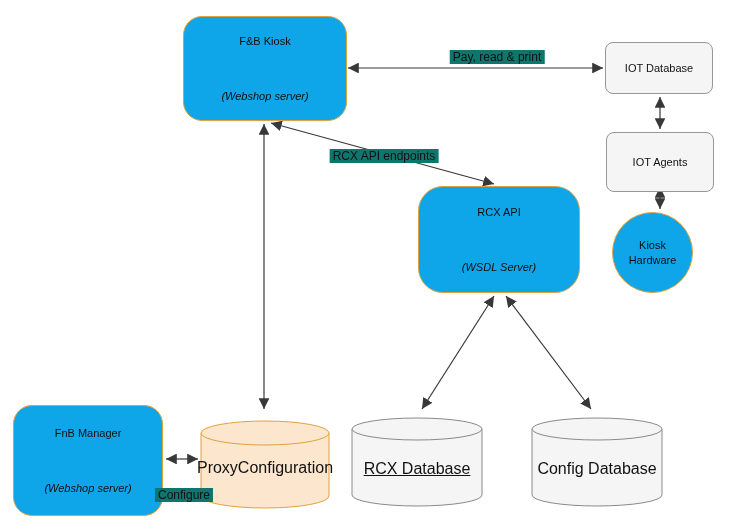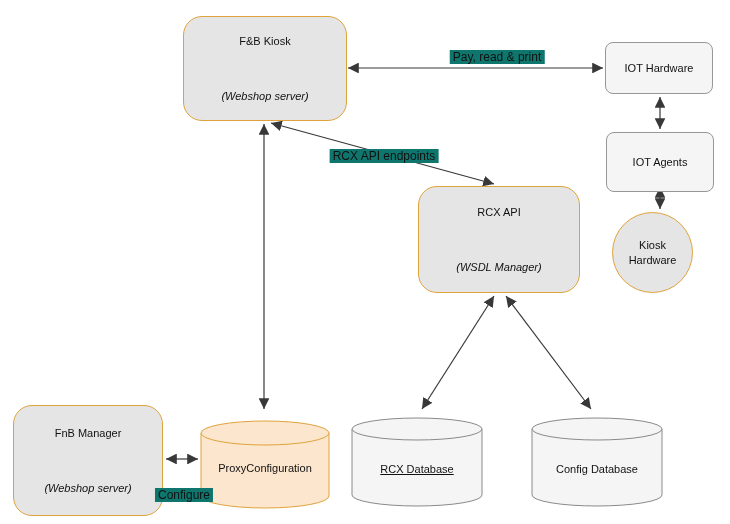--- a/index.html
+++ b/index.html
@@ -12,39 +12,39 @@
     overflow:hidden;
   }
   .layer{position:absolute;left:0;top:0;width:730px;height:524px;}
 
   
   .node{
     position:absolute;
     display:flex;flex-direction:column;align-items:center;justify-content:center;
     text-align:center;font-size:11px;line-height:1.35;box-sizing:border-box;
   }
-  .orange{background:#e5e5e5;border:1px solid #DFA33C;gap:40px;}
+  .orange{background:#0ea5e9;border:1px solid #DFA33C;gap:40px;}
   .gray{background:#F5F5F5;border:1px solid #979797;}
   .rounded-lg{border-radius:19px;}
   .rounded-sm{border-radius:8px;}
   .circle{border-radius:50%;}
   .sub{font-style:italic;text-align:center;}
 
   .fb-kiosk{left:183px;top:16px;width:164px;height:105px;}
   .iot-platform{left:605px;top:42px;width:108px;height:52px;}
   .iot-agents{left:606px;top:132px;width:108px;height:60px;}
   .kiosk-hardware{left:612px;top:212px;width:81px;height:81px;}
   .kiosk-hardware .wrap{width:60px;}
-  .rcx-api{left:418px;top:186px;width:162px;height:107px;}
+  .rcx-api{left:418px;top:186px;width:162px;height:107px;border-radius:25px;}
   .fnb-manager{left:13px;top:405px;width:150px;height:111px;}
 
   
   .cyl-label{
     position:absolute;transform:translate(-50%,-50%);
-    font-size:11px;white-space:nowrap;
+    font-size:16px;white-space:nowrap;
   }
   .lbl-proxy{left:265px;top:468px;}
   .lbl-rcxdb{left:417px;top:469px;text-decoration:underline;}
   .lbl-configdb{left:597px;top:469px;}
 
   
   .edge-label{
     position:absolute;transform:translate(-50%,-50%);
     background:#0f766e;padding:0 3px;
     font-size:12px;white-space:nowrap;
@@ -93,34 +93,34 @@
       <ellipse class="cyl-gray" cx="597" cy="429" rx="65" ry="11"></ellipse>
     </g>
   </svg>
 
   <div class="node orange rounded-lg fb-kiosk">
     <span>F&amp;B Kiosk</span>
     <span class="sub">(Webshop server)</span>
   </div>
 
   <div class="node gray rounded-sm iot-platform">
-    <span>IOT Hardware</span>
+    <span>IOT Database</span>
   </div>
 
   <div class="node gray rounded-sm iot-agents">
     <span>IOT Agents</span>
   </div>
 
   <div class="node orange circle kiosk-hardware">
     <span class="wrap">Kiosk Hardware</span>
   </div>
 
   <div class="node orange rounded-lg rcx-api">
     <span>RCX API</span>
-    <span class="sub">(WSDL Manager)</span>
+    <span class="sub">(WSDL Server)</span>
   </div>
 
   <div class="node orange rounded-lg fnb-manager">
     <span>FnB Manager</span>
     <span class="sub">(Webshop server)</span>
   </div>
 
   <div class="cyl-label lbl-proxy">ProxyConfiguration</div>
   <div class="cyl-label lbl-rcxdb">RCX Database</div>
   <div class="cyl-label lbl-configdb">Config Database</div>

